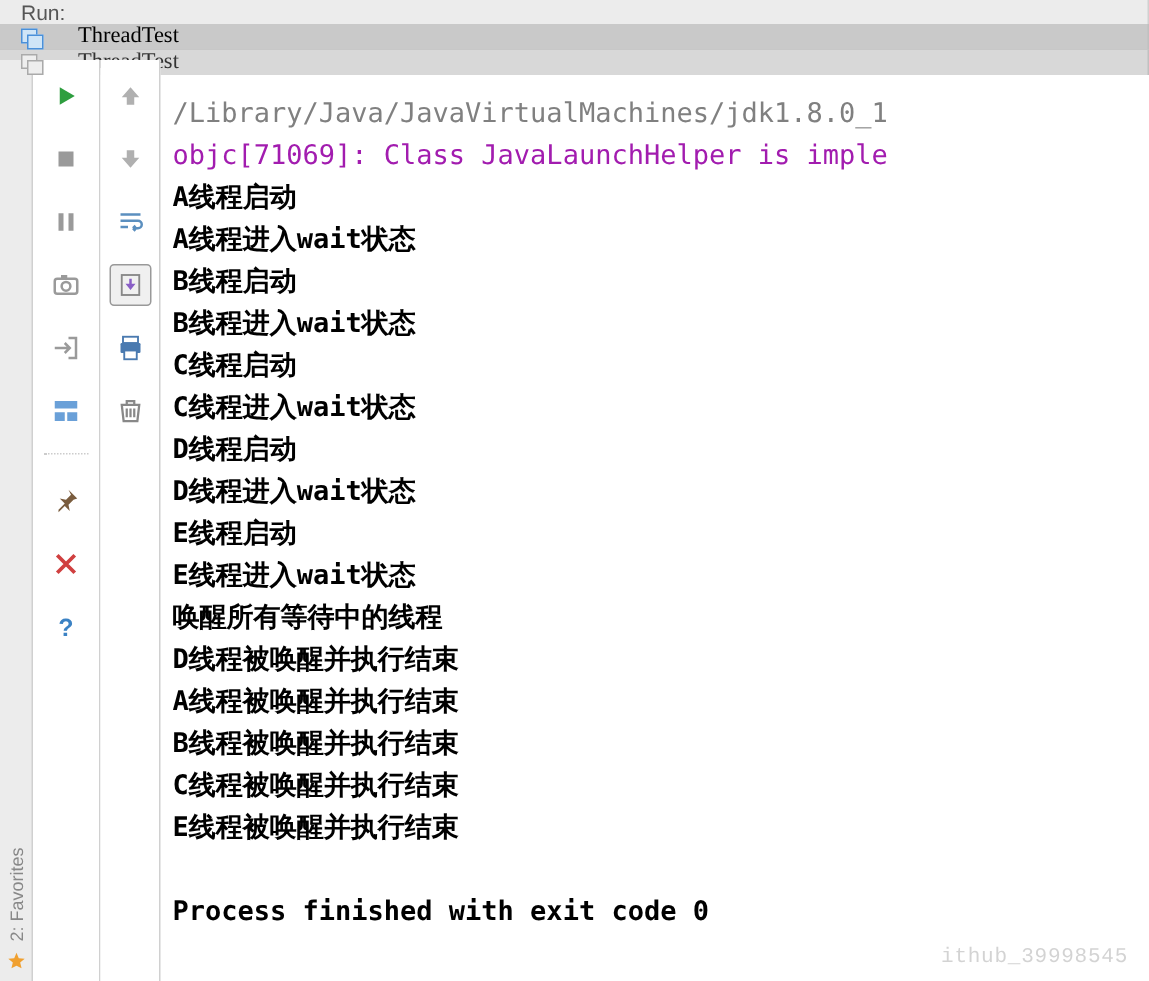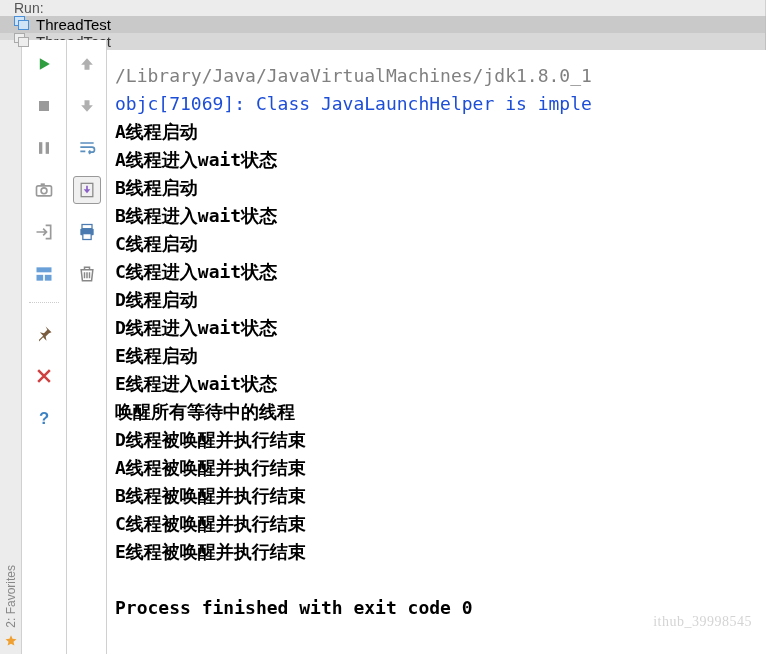--- a/index.html
+++ b/index.html
@@ -30,28 +30,29 @@
   display: flex;
   align-items: center;
   padding: 0 14px;
   color: #555;
   font-size: 14px;
   background: #ececec;
   border-right: 1px solid #d0d0d0;
 }
 .tab {
   display: flex;
-  align-items: flex-start;
+  align-items: flex-end;
   padding: 0 20px 0 14px;
-  gap: 8px;
+  gap: 24px;
   background: #d8d8d8;
   border-right: 1px solid #c0c0c0;
   font-size: 15px;
   color: #333;
   cursor: pointer;
+  font-family: Liberation Serif, serif;
 }
 .tab.active {
   background: #c9c9c9;
   color: #000;
   font-weight: 500;
 }
 .tab-icon {
   width: 14px;
   height: 14px;
   position: relative;
@@ -98,28 +99,28 @@
   flex: 1;
   padding: 6px 0 0 8px;
   font-family: "Menlo", "Monaco", "Consolas", monospace;
   font-size: 18px;
   line-height: 28px;
   white-space: pre;
   overflow: hidden;
   position: relative;
 }
 .console .line-gray { color: #808080; margin-top: 16px; }
-.console .line-red { color: #1d4ed8; }
+.console .line-red { color: #a21caf; }
 .console .line-black { color: #000; font-weight: bold; }
 .watermark {
   position: absolute;
-  bottom: 24px;
+  bottom: 8px;
   right: 14px;
   color: rgba(128,128,128,0.35);
-  font-family: Liberation Serif, serif;
+  font-family: Liberation Mono, monospace;
   font-size: 14px;
   letter-spacing: 0.5px;
 }
 .favorites-edge {
   position: absolute;
   left: 0;
   bottom: 0;
   width: 22px;
   height: 280px;
   display: flex;

